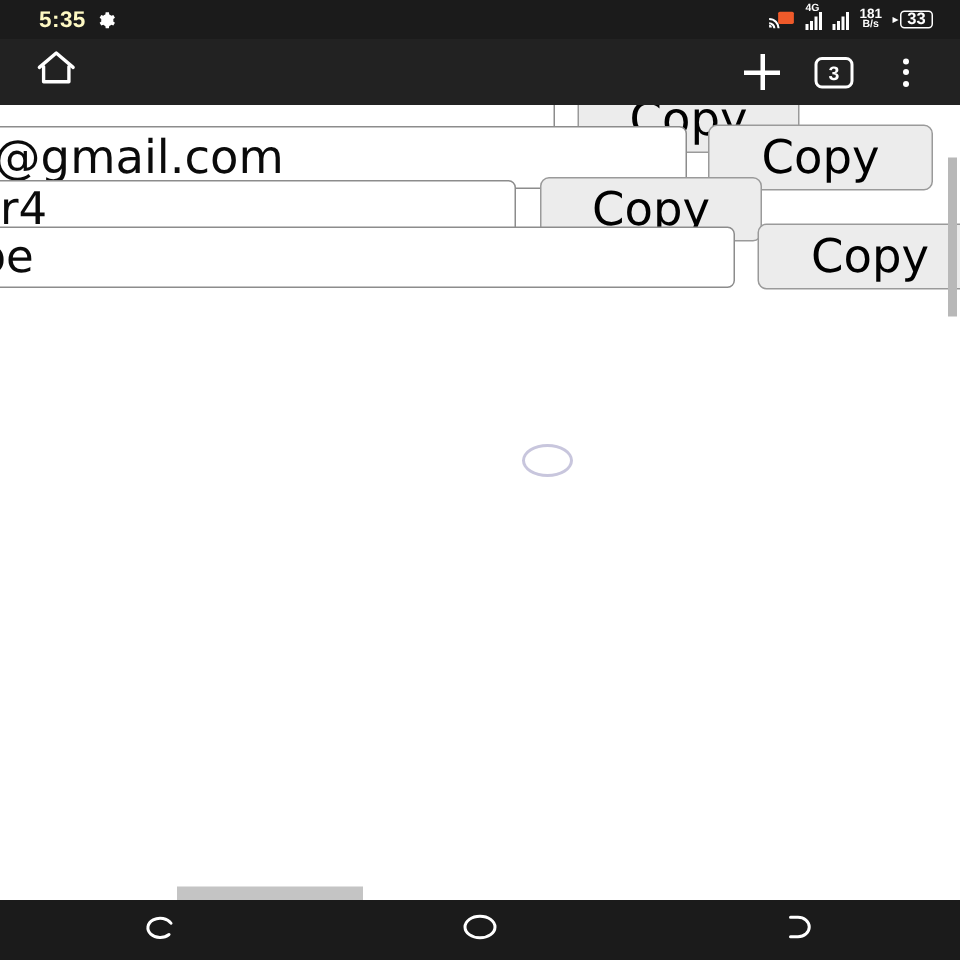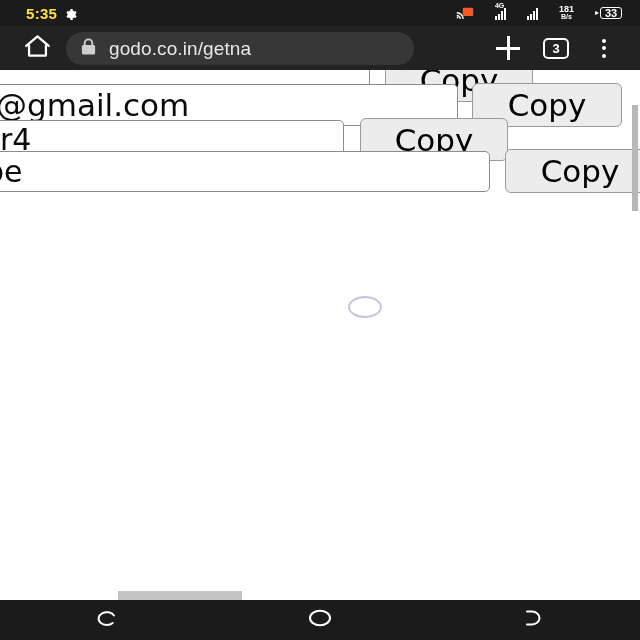--- a/index.html
+++ b/index.html
@@ -34,35 +34,35 @@
     padding: 0 10px;
     box-sizing: border-box;
   }
   .status-left {
     display: flex;
     align-items: center;
     gap: 7px;
     padding-left: 16px;
   }
   .clock {
-    color: #fde047;
+    color: #fef9c3;
     font-size: 15px;
     font-weight: bold;
     letter-spacing: 0.3px;
     line-height: 1;
   }
   .gear-icon {
     width: 13px; height: 13px;
     position: relative;
     display: inline-block;
   }
   .status-right {
     display: flex;
     align-items: center;
-    gap: 21px;
+    gap: 7px;
     padding-right: 8px;
   }
   .cast-icon { width: 18px; height: 12px; display:block; }
   .sig { display: flex; align-items: flex-end; gap: 1px; height: 13px; }
   .sig i {
     display: block;
     width: 2px;
     background: #ffffff;
   }
   .sig i:nth-child(1){ height: 4px; }
@@ -374,29 +374,20 @@
   <div class="toolbar">
     <div class="home-btn">
       <span>
         <svg width="27" height="25" viewBox="0 0 24 22" aria-hidden="true">
           <path d="M2 10.5L12 2l10 8.5" fill="none" stroke="#ffffff" stroke-width="2" stroke-linecap="round" stroke-linejoin="round"></path>
           <path d="M4.5 10v9h15v-9" fill="none" stroke="#ffffff" stroke-width="2" stroke-linecap="round" stroke-linejoin="round"></path>
         </svg>
       </span>
     </div>
 
-    <div class="omnibox">
-      <span class="lock-icon">
-        <svg width="17" height="19" viewBox="0 0 18 20" aria-hidden="true">
-          <path d="M5 9V6.5a4 4 0 018 0V9" fill="none" stroke="#cfcfcf" stroke-width="2"></path>
-          <rect x="2" y="8.5" width="14" height="10" rx="1.6" fill="#cfcfcf"></rect>
-        </svg>
-      </span>
-      <span class="url-text" title="Search or type web address">godo.co.in/getna</span>
-    </div>
 
     <div class="tb-spacer"></div>
 
     <div class="newtab-btn">
       <span class="plus-wrap">
         <i class="plus-h"></i>
           <i class="plus-v"></i>
       </span>
     </div>
 

